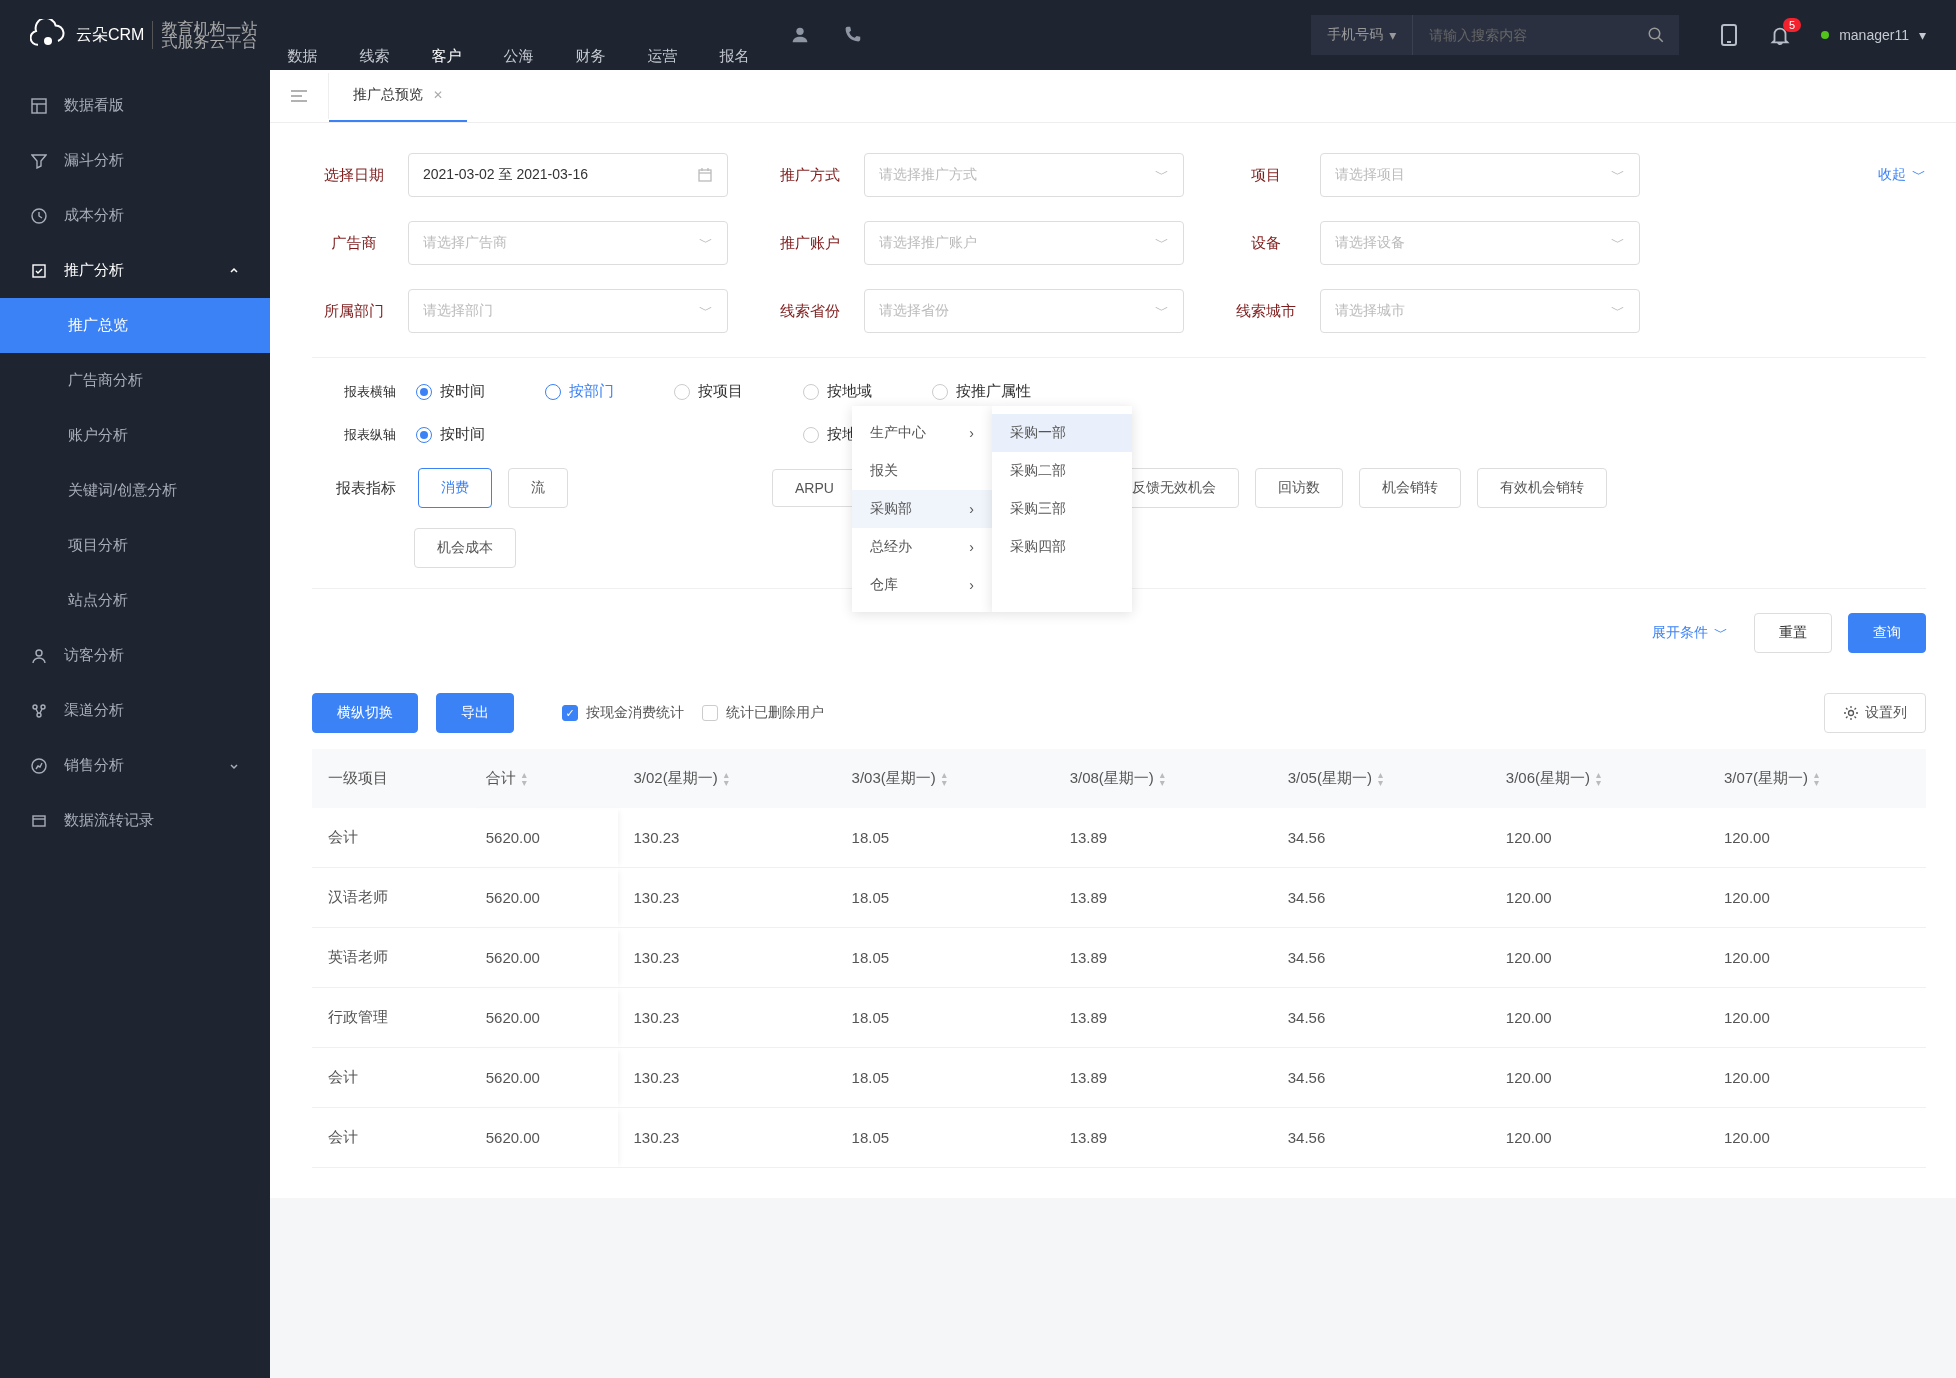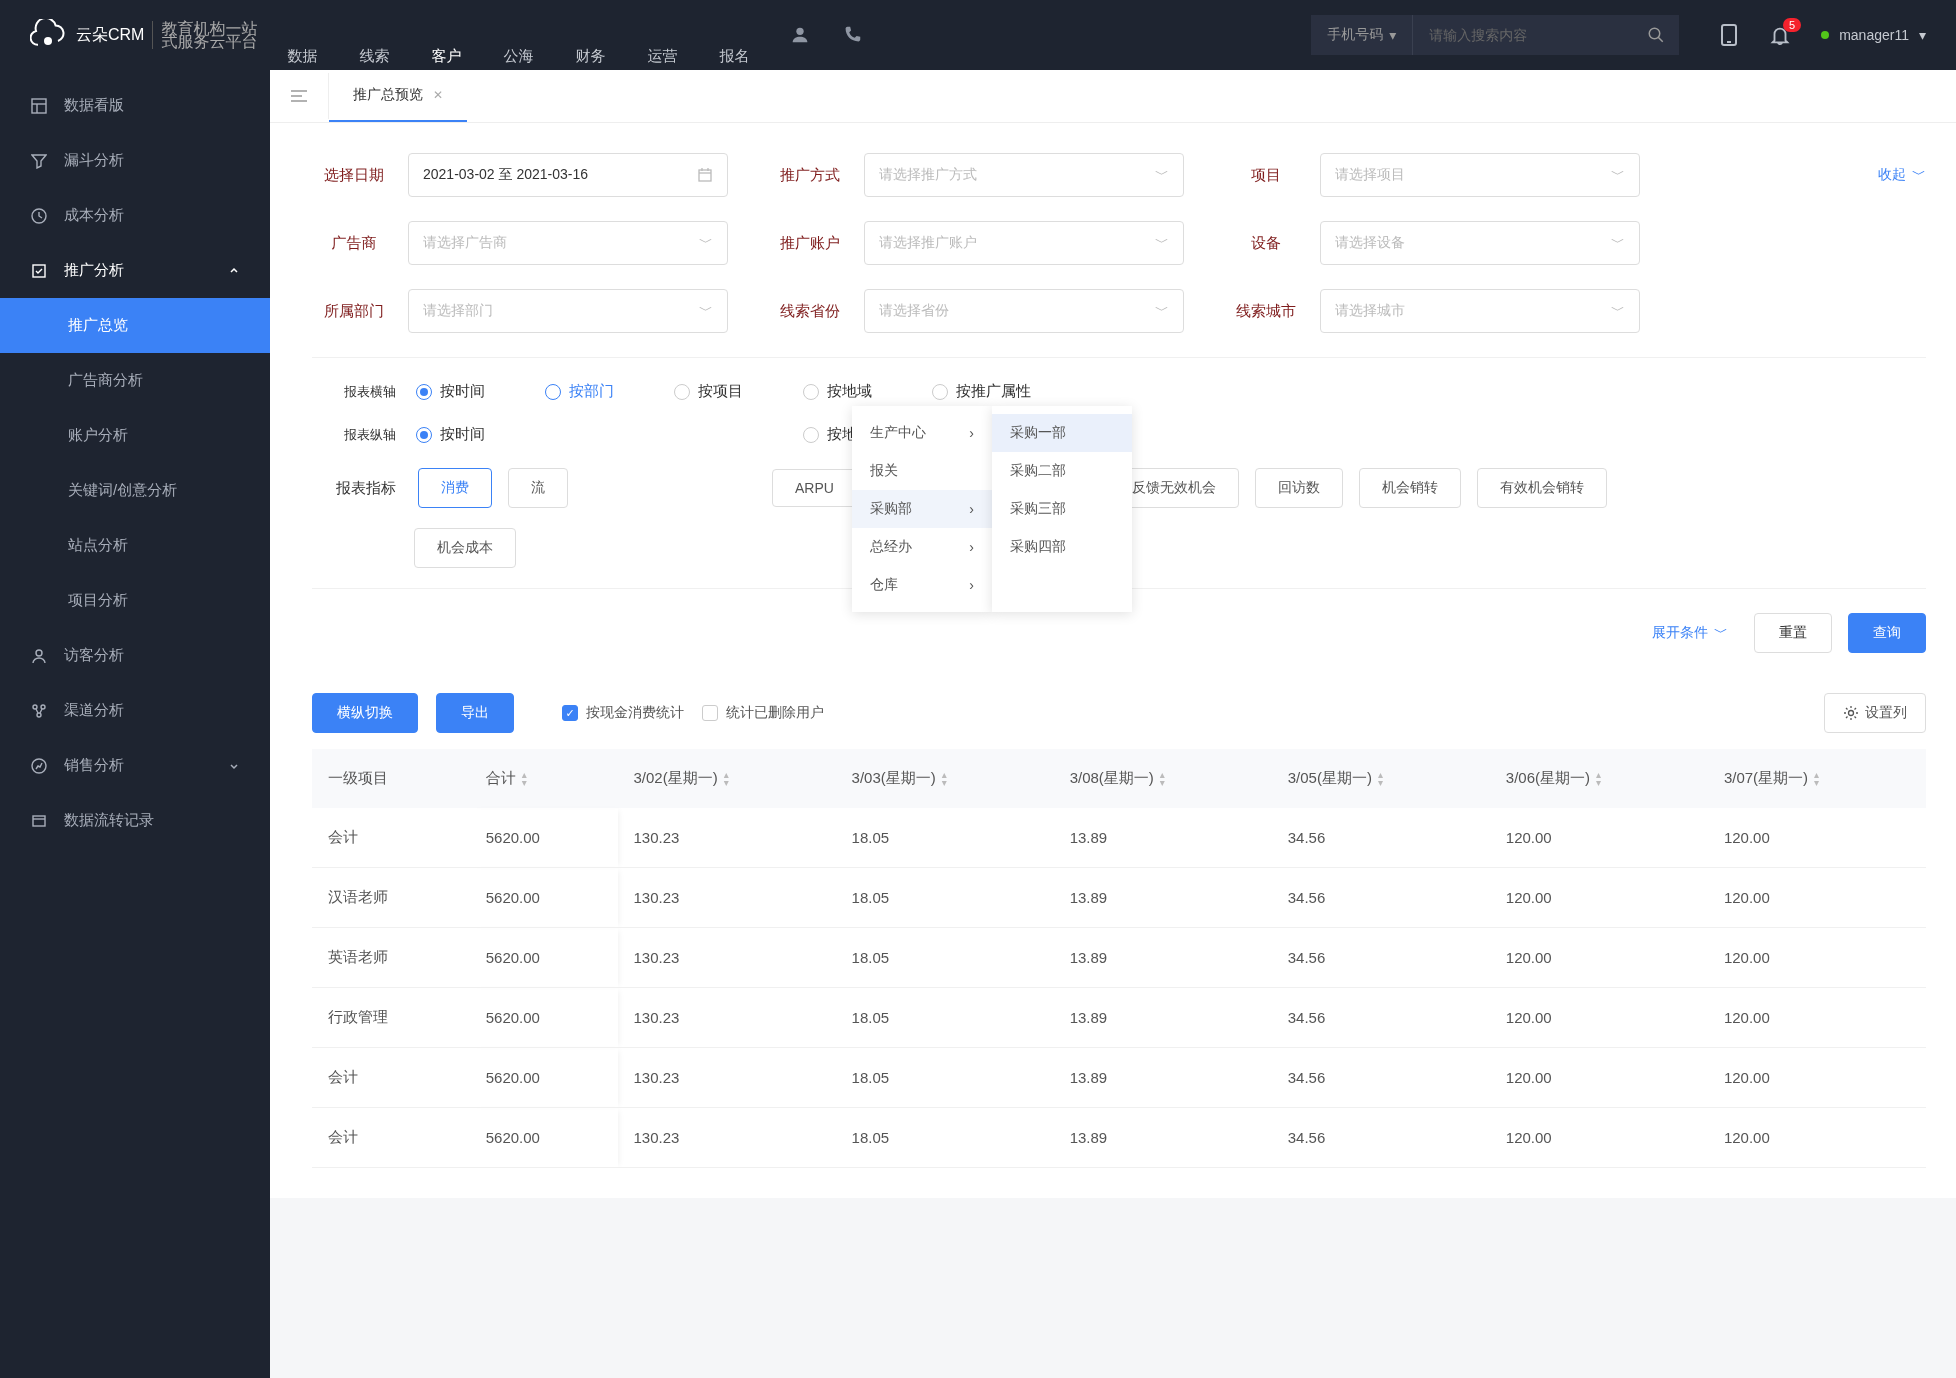--- a/index.html
+++ b/index.html
@@ -234,24 +234,24 @@
     <div class="side-item sub">
         <span>广告商分析</span>
       </div>
     <div class="side-item sub">
         <span>账户分析</span>
       </div>
     <div class="side-item sub">
         <span>关键词/创意分析</span>
       </div>
     <div class="side-item sub">
+        <span>项目分析</span>
+      </div>
+    <div class="side-item sub">
         <span>站点分析</span>
-      </div>
-    <div class="side-item sub">
-        <span>项目分析</span>
       </div>
     <div class="side-item">
         <span class="side-icon">
           <svg width="16" height="16" viewBox="0 0 16 16" fill="none" stroke="currentColor" stroke-width="1.4">
             <ellipse cx="8" cy="5" rx="3" ry="3"></ellipse>
             <path d="M2 15c0-3 3-5 6-5s6 2 6 5"></path>
           </svg>
         </span>
         <span>访客分析</span>
       </div>

